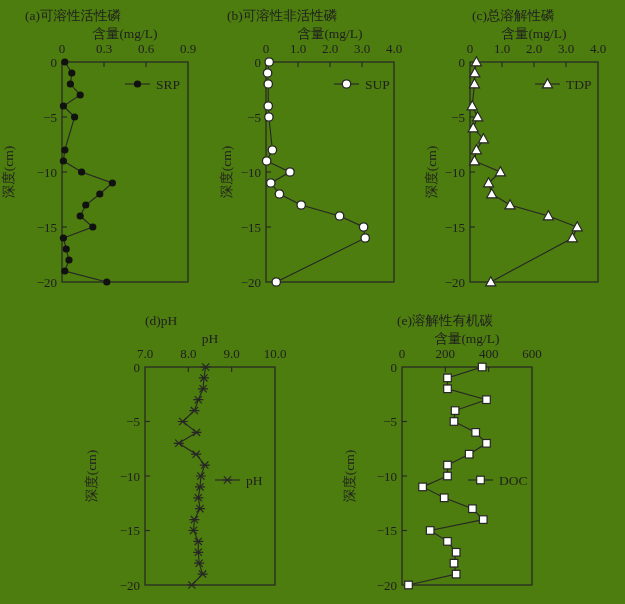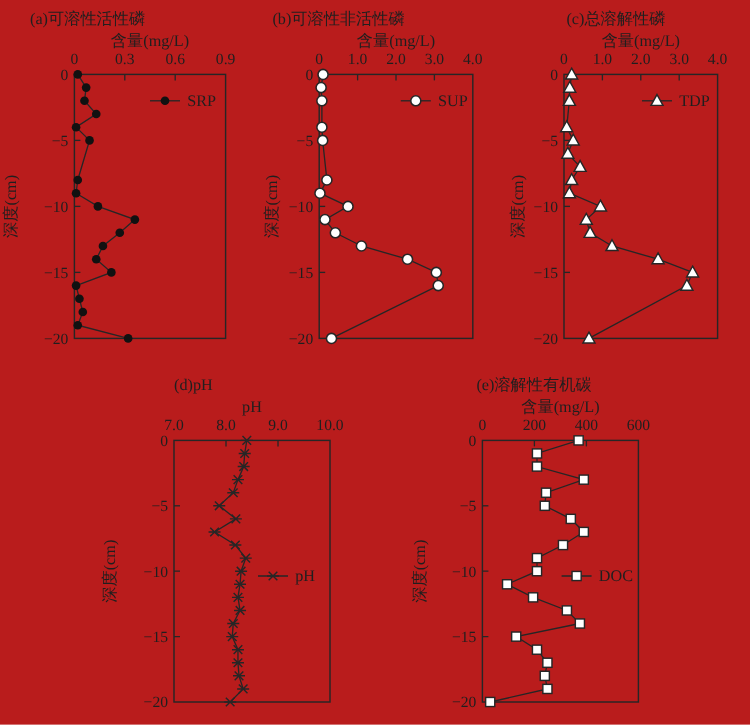--- a/index.html
+++ b/index.html
@@ -1,16 +1,16 @@
 <!DOCTYPE html>
 <html><head>
 <meta charset="utf-8">
 <style>
   html,body{margin:0;padding:0;background:#ffffff;}
-  #figure{position:relative;width:625px;height:604px;background:#b91c1c;overflow:hidden;}
+  #figure{position:relative;width:625px;height:604px;background:#4d7c0f;overflow:hidden;}
   svg text{font-family:"Liberation Serif","DejaVu Serif",serif;fill:#1f1f1f;}
 </style>
 </head>
 <body>
 
 <div id="figure">
   <svg id="fig-svg" width="625" height="604" viewBox="0 0 625 604">
       <g>
         <text x="25" y="20" text-anchor="start" font-size="13.5">(a)可溶性活性磷</text>
         <text x="125" y="38" text-anchor="middle" font-size="13.5">含量(mg/L)</text>

